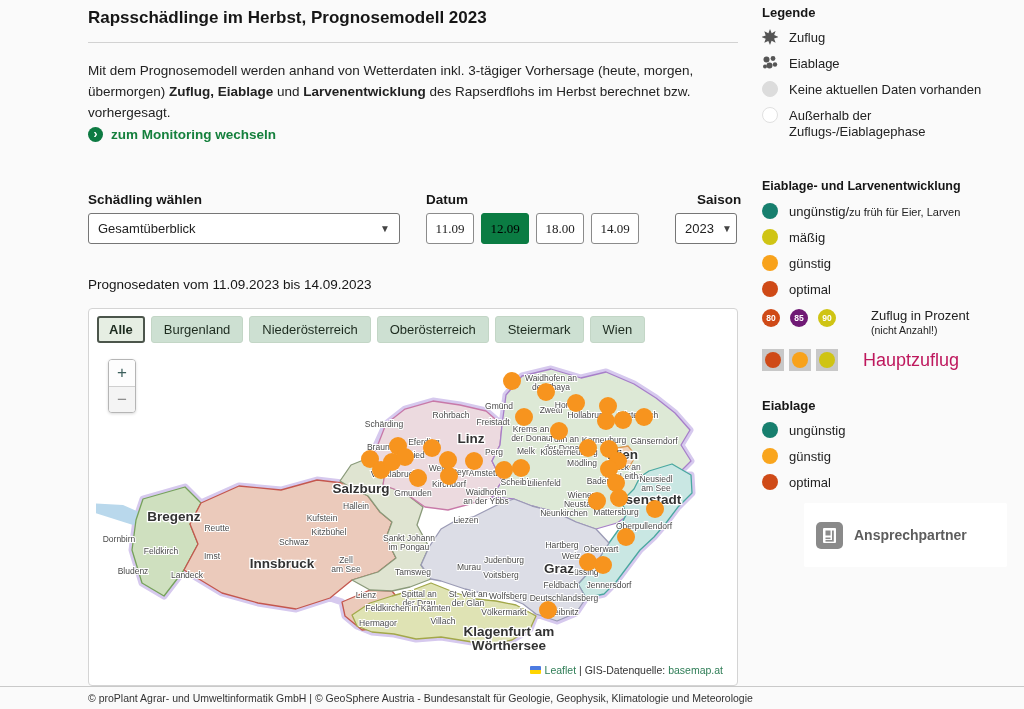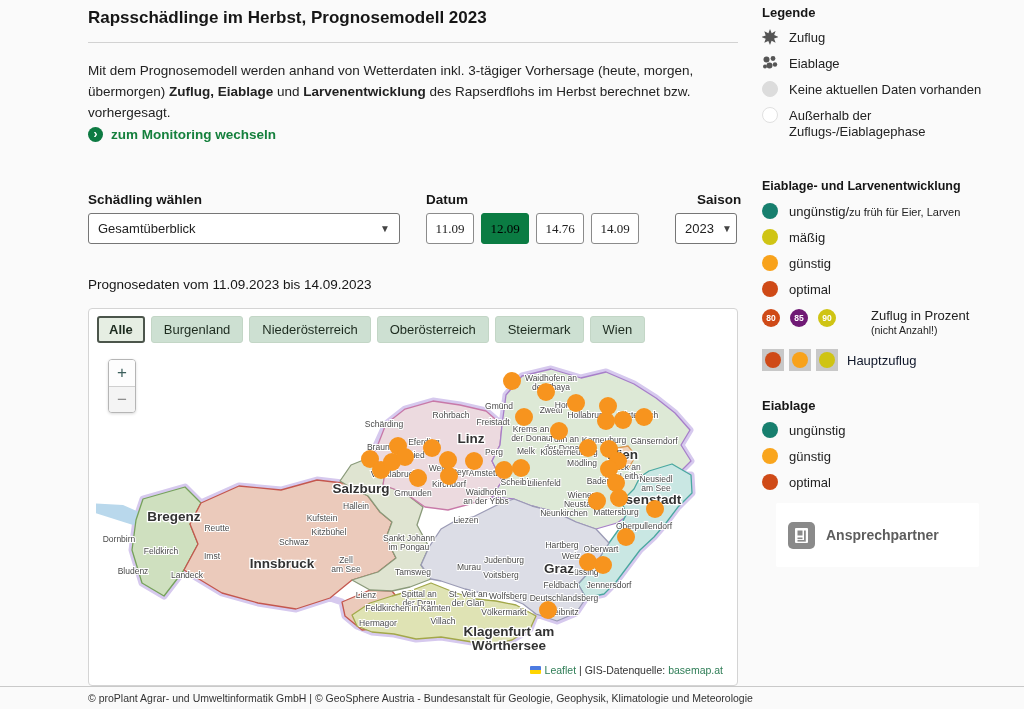--- a/index.html
+++ b/index.html
@@ -76,25 +76,25 @@
   .dot16 { width:16px; height:16px; border-radius:50%; flex:0 0 16px; margin-top:0px; }
   .cond-title { margin-top:24px; font-size:12.5px; font-weight:bold; line-height:15px; color:#161616; }
   .pct-dot { width:18px; height:18px; border-radius:50%; color:#fff; font-size:8.5px; font-weight:bold;
     display:flex; align-items:center; justify-content:center; }
   .pct-row { display:flex; gap:27px; margin-top:11px; align-items:flex-start; }
   .pct-label { margin-left:8px; font-size:13px; color:#222; line-height:14px; }
   .pct-label .sub { font-size:10.5px;margin-top:28px; }
   .hz-row { display:flex; gap:5px; margin-top:12px; align-items:center; }
   .hz-box { width:22px; height:22px; background:#c8c8c8; display:flex; align-items:center; justify-content:center; }
   .hz-box span { display:block; width:16px; height:16px; border-radius:50%; }
-  .hz-label { margin-left:4px; font-size:13px; color:#0f172a; }
+  .hz-label { margin-left:20px; font-size:18px; color:#be185d; }
   #eiablage-heading { margin-top:27px; }
 
   
-  #contact-card { left:776px; top:503px; width:203px; height:64px; background:#fff;
+  #contact-card { left:804px; top:503px; width:203px; height:64px; background:#fff;
     border-radius:2px; display:flex; align-items:center; gap:11px; padding:0 12px; cursor:pointer; }
   #contact-icon { width:27px; height:27px; border-radius:5px; background:#8a8a8a;
     display:flex; align-items:center; justify-content:center; flex:0 0 27px; }
   #contact-label { font-size:14px; font-weight:bold; color:#5d5d5d; }
 
   svg text { font-family:"Liberation Sans", sans-serif; }
 </style>
 </head>
 <body>
 
@@ -111,21 +111,21 @@
 <div class="abs ctrl-label" style="left:88px; top:192px;">Schädling wählen</div>
 <div class="abs select" style="left:88px; top:213px; width:312px;">
   <span>Gesamtüberblick</span>
   <span class="caret">▼</span>
 </div>
 
 <div class="abs ctrl-label" style="left:426px; top:192px;">Datum</div>
 <div class="abs" id="dates" style="left:426px; top:213px;">
     <button class="date-btn">11.09</button>
     <button class="date-btn active">12.09</button>
-    <button class="date-btn">14.76</button>
+    <button class="date-btn">18.00</button>
     <button class="date-btn">14.09</button>
   </div>
 
 <div class="abs ctrl-label" style="left:697px; top:192px;">Saison</div>
 <div class="abs select" style="left:675px; top:213px; width:62px;">
   <span>2023</span>
   <span class="caret">▼</span>
 </div>
 
 <div class="abs" id="forecast-heading">Prognosedaten vom 11.09.2023 bis 14.09.2023</div>

